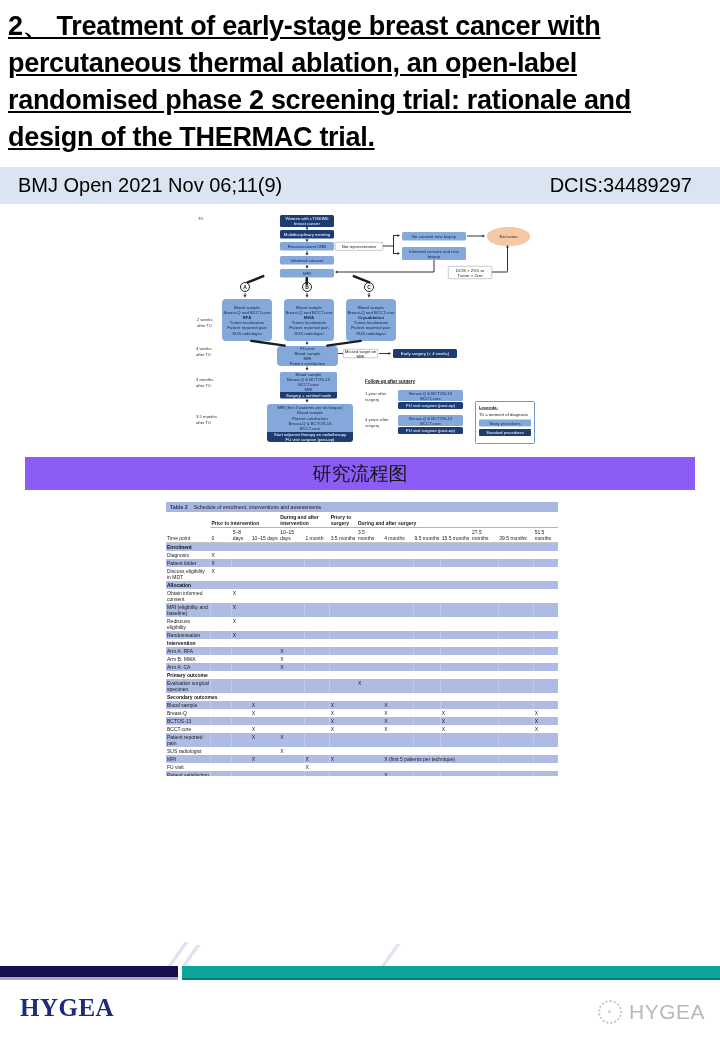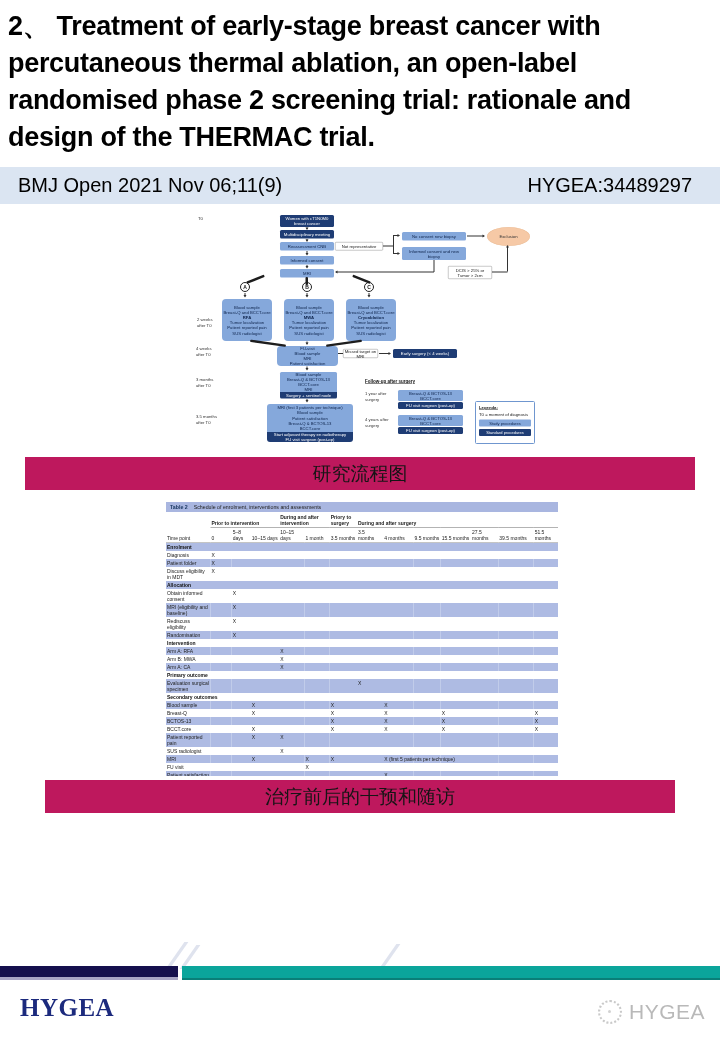--- a/index.html
+++ b/index.html
@@ -1,30 +1,30 @@
 <!DOCTYPE html>
 <html><head>
 <meta charset="utf-8">
 <style>
   html,body{margin:0;padding:0;background:#fff;}
   .page{position:relative;width:720px;height:1040px;background:#fff;overflow:hidden;
         font-family:"Liberation Sans",sans-serif;color:#000;}
 
   
-  .title{margin:8px 12px 0 8px;font-size:27px;font-weight:bold;line-height:37px;letter-spacing:-0.3px;color:#000;}
+  .title{margin:8px 12px 0 8px;font-size:27px;font-weight:bold;line-height:37px;letter-spacing:-0.3px;color:#000;text-decoration:underline;}
   .jbar{margin-top:11px;height:37px;background:#dbe5f2;display:flex;align-items:center;
         justify-content:space-between;padding:0 28px 0 18px;font-size:20px;}
 
   
   .abs{margin:7px 10px 0 10px;background:linear-gradient(180deg,#d3ddf4,#c2cdea);
        padding:8px 14px;font-size:22px;line-height:31px;color:#161616;}
   .abs p{margin:0;text-indent:2em;}
 
   
-  .cap{height:33px;line-height:33px;text-align:center;font-size:19px;color:#151515;background:#be185d;}
+  .cap{height:33px;line-height:33px;text-align:center;font-size:19px;color:#151515;background:#8b5cf6;}
   .cap1{margin:7px 25px 0 25px;}
   .cap2{margin:4px 45px 0 45px;}
 
   
   .fcwrap{margin:8px 0 0 190px;width:352px;height:238px;position:relative;overflow:hidden;}
   .fcinner{position:absolute;left:0;top:0;width:704px;height:476px;transform:scale(.5);transform-origin:0 0;}
   .fc{position:absolute;box-sizing:border-box;font-size:8.5px;line-height:1.22;text-align:center;
       white-space:pre-line;display:flex;flex-direction:column;align-items:center;justify-content:center;
       border-radius:3px;padding:1px 2px;}
   .fc.dk{background:#1e3c74;color:#fff;}
@@ -82,21 +82,21 @@
 </style>
 </head>
 <body>
 
 <div class="page">
 
   <div class="title">2、 Treatment of early-stage breast cancer with percutaneous thermal ablation, an open-label randomised phase 2 screening trial: rationale and design of the THERMAC trial.</div>
 
   <div class="jbar">
     <span>BMJ Open 2021 Nov 06;11(9)</span>
-    <span>HYGEA:34489297</span>
+    <span>DCIS:34489297</span>
   </div>
 
 
   <div class="fcwrap">
     <div class="fcinner">
 
       <div class="flab" style="left:16px;top:8px;">T0</div>
       <div class="flab" style="left:14px;top:210px;">2 weeks
 after T0</div>
       <div class="flab" style="left:12px;top:268px;">4 weeks
@@ -599,21 +599,20 @@
               <td></td>
               <td></td>
               <td></td>
               <td></td>
             </tr>
           </tbody>
         </table>
     </div>
   </div>
 
-  <div class="cap cap2">治疗前后的干预和随访</div>
 
   <div class="streak" style="left:176px;top:942px;"></div>
   <div class="streak" style="left:188px;top:945px;"></div>
   <div class="streak" style="left:388px;top:944px;"></div>
   <div class="bar-navy"></div>
   <div class="bar-teal"></div>
   <div class="logo">HYGEA</div>
   <div class="wm">
     <span class="wm-icon"></span>
     <span>HYGEA</span>

